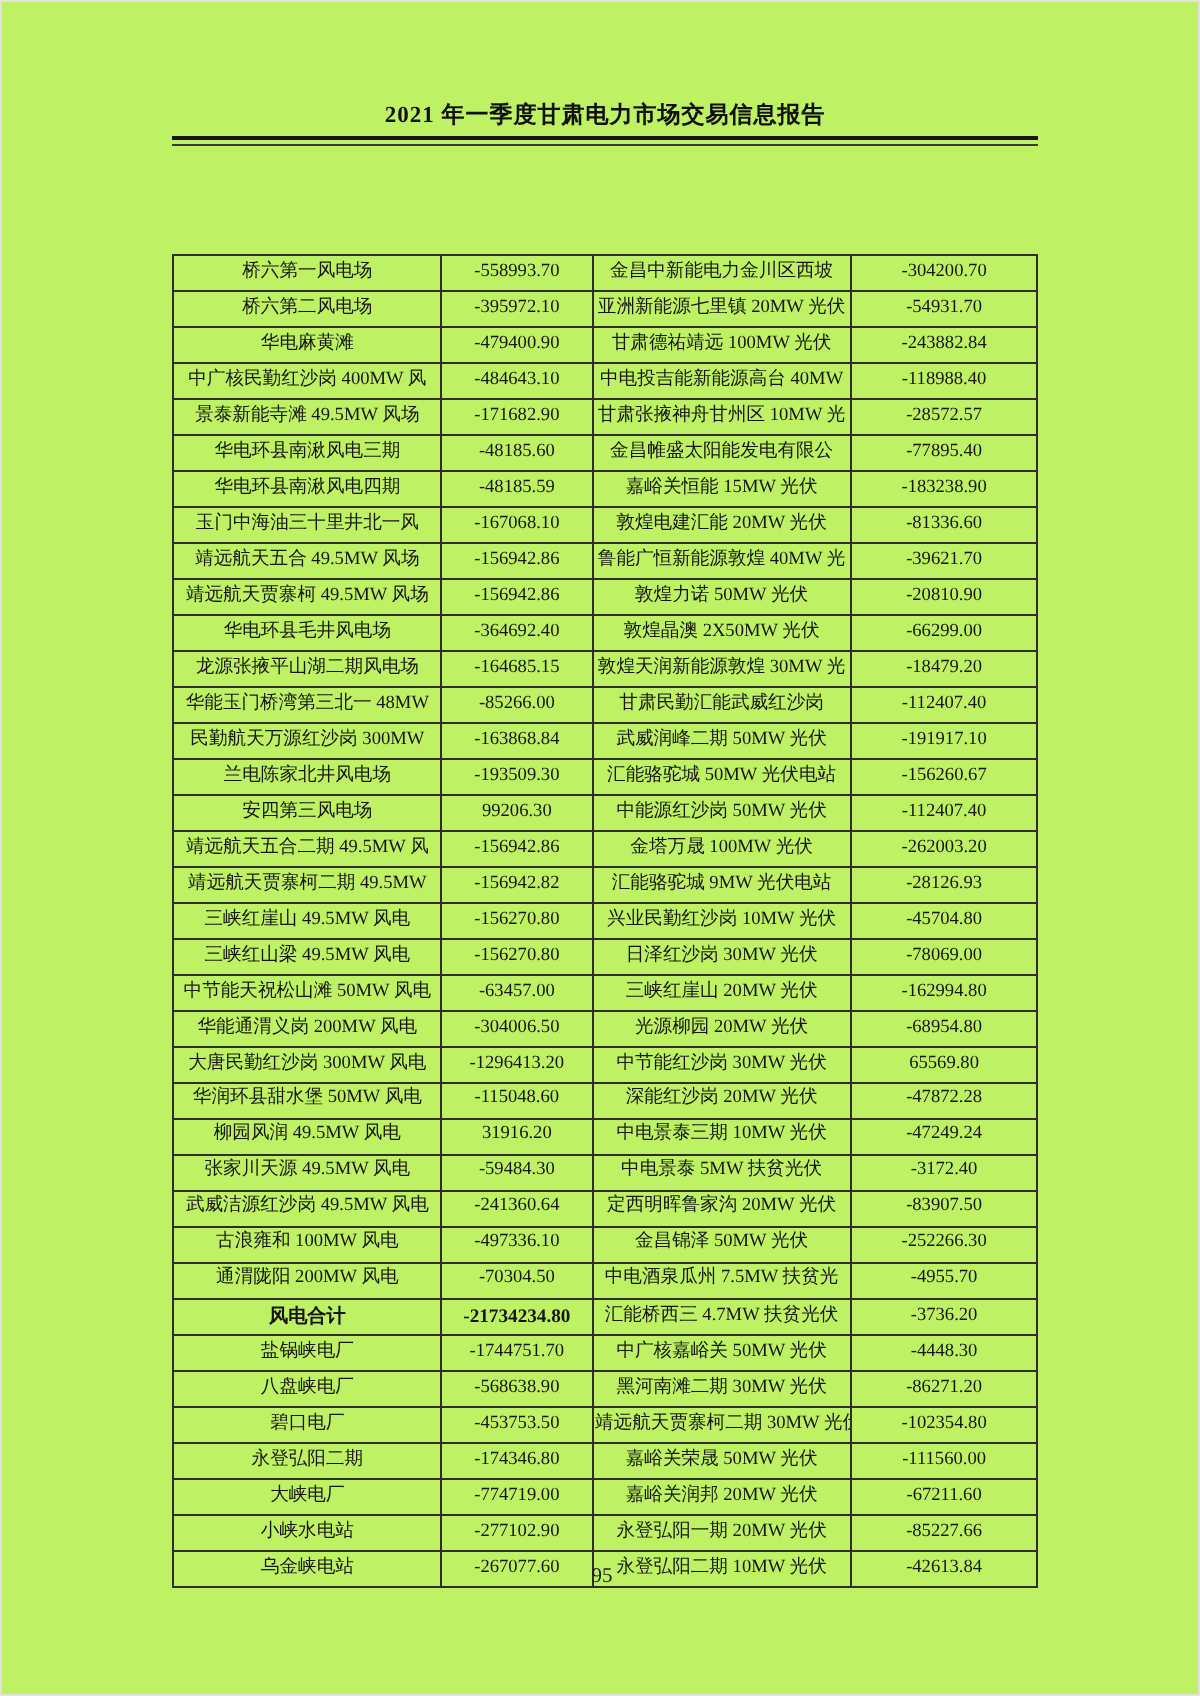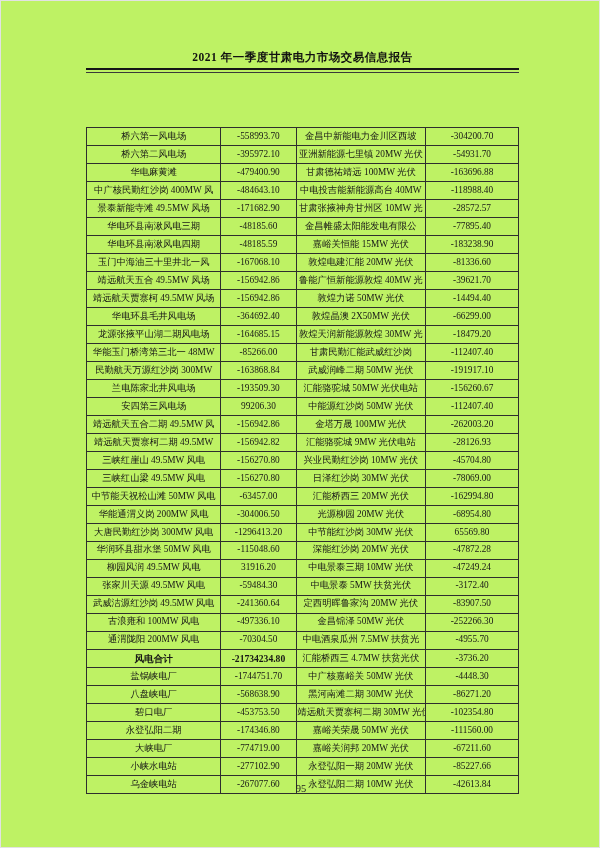--- a/index.html
+++ b/index.html
@@ -96,21 +96,21 @@
           <tr>
             <td>桥六第二风电场</td>
             <td>-395972.10</td>
             <td>亚洲新能源七里镇 20MW 光伏</td>
             <td>-54931.70</td>
           </tr>
           <tr>
             <td>华电麻黄滩</td>
             <td>-479400.90</td>
             <td>甘肃德祐靖远 100MW 光伏</td>
-            <td>-163696.88</td>
+            <td>-243882.84</td>
           </tr>
           <tr>
             <td>中广核民勤红沙岗 400MW 风</td>
             <td>-484643.10</td>
             <td>中电投吉能新能源高台 40MW</td>
             <td>-118988.40</td>
           </tr>
           <tr>
             <td>景泰新能寺滩 49.5MW 风场</td>
             <td>-171682.90</td>
@@ -138,21 +138,21 @@
           <tr>
             <td>靖远航天五合 49.5MW 风场</td>
             <td>-156942.86</td>
             <td>鲁能广恒新能源敦煌 40MW 光</td>
             <td>-39621.70</td>
           </tr>
           <tr>
             <td>靖远航天贾寨柯 49.5MW 风场</td>
             <td>-156942.86</td>
             <td>敦煌力诺 50MW 光伏</td>
-            <td>-14494.40</td>
+            <td>-20810.90</td>
           </tr>
           <tr>
             <td>华电环县毛井风电场</td>
             <td>-364692.40</td>
             <td>敦煌晶澳 2X50MW 光伏</td>
             <td>-66299.00</td>
           </tr>
           <tr>
             <td>龙源张掖平山湖二期风电场</td>
             <td>-164685.15</td>
@@ -203,21 +203,21 @@
           </tr>
           <tr>
             <td>三峡红山梁 49.5MW 风电</td>
             <td>-156270.80</td>
             <td>日泽红沙岗 30MW 光伏</td>
             <td>-78069.00</td>
           </tr>
           <tr>
             <td>中节能天祝松山滩 50MW 风电</td>
             <td>-63457.00</td>
-            <td>汇能桥西三 20MW 光伏</td>
+            <td>三峡红崖山 20MW 光伏</td>
             <td>-162994.80</td>
           </tr>
           <tr>
             <td>华能通渭义岗 200MW 风电</td>
             <td>-304006.50</td>
             <td>光源柳园 20MW 光伏</td>
             <td>-68954.80</td>
           </tr>
           <tr>
             <td>大唐民勤红沙岗 300MW 风电</td>

